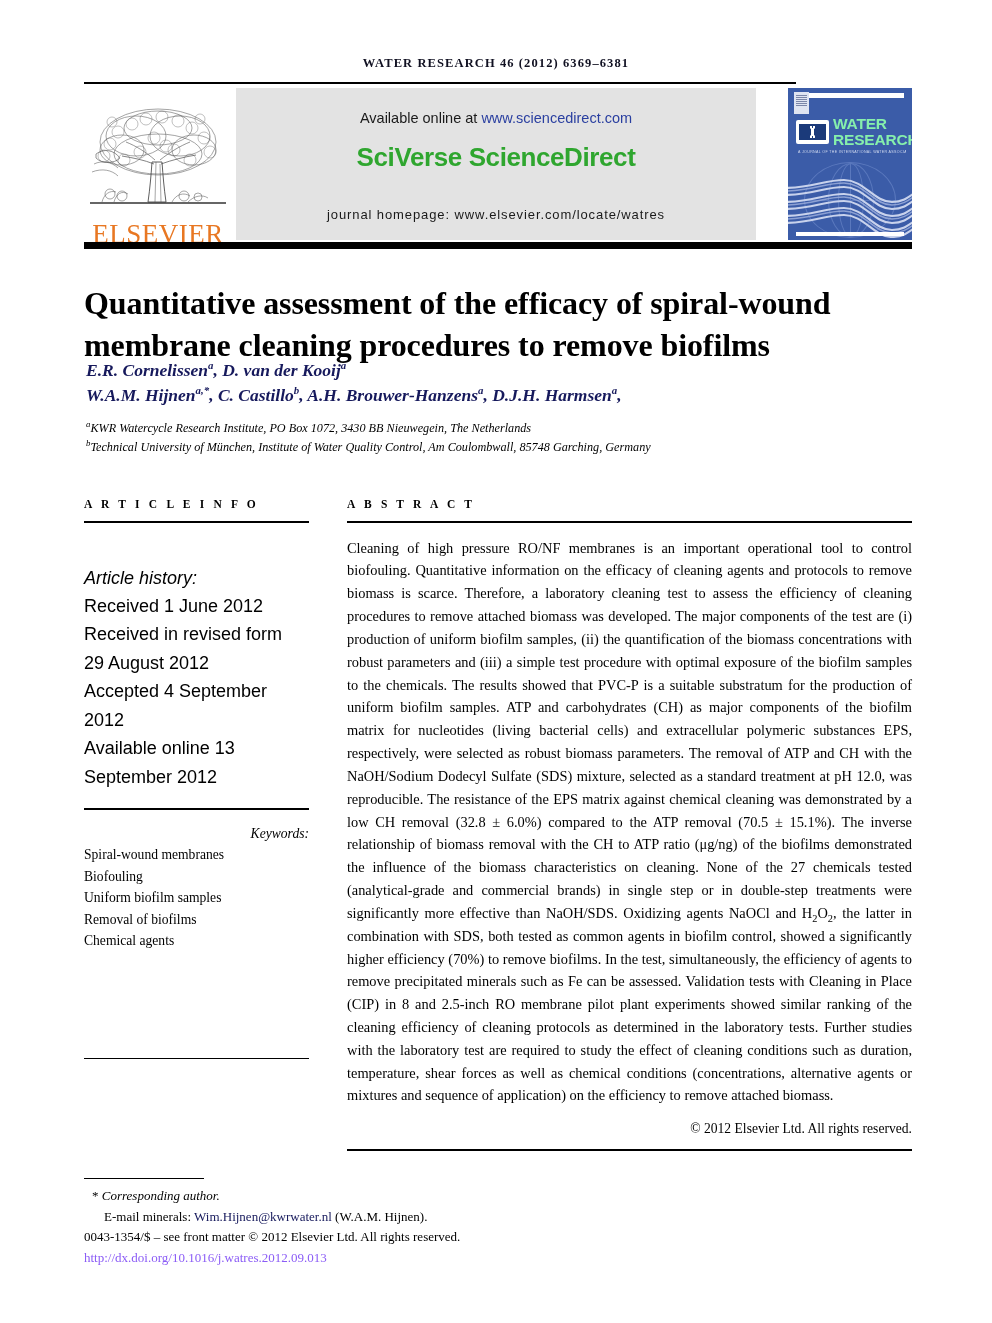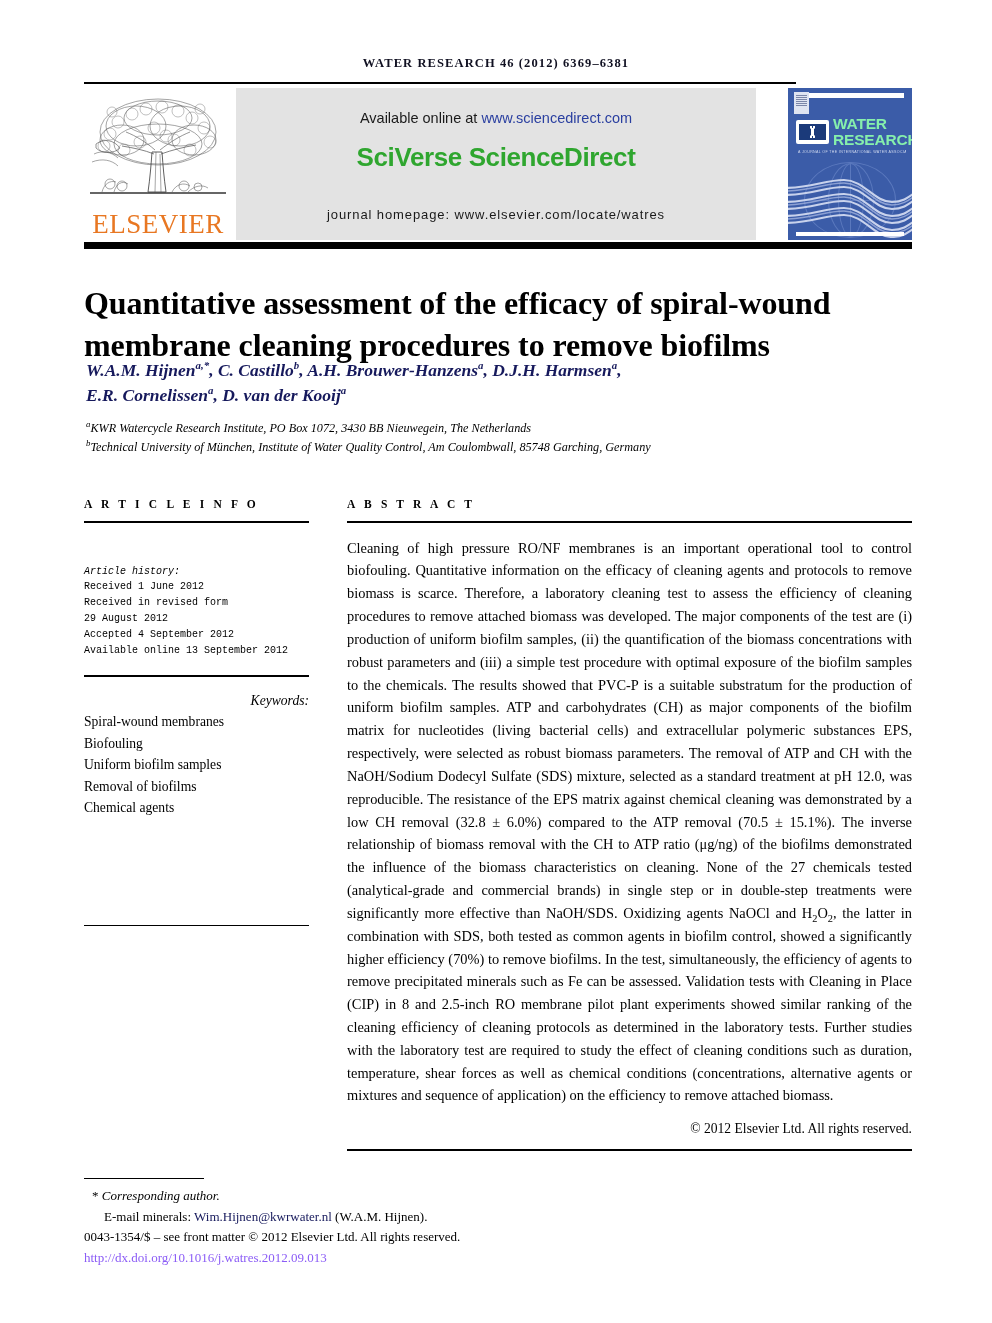--- a/index.html
+++ b/index.html
@@ -45,21 +45,21 @@
     background: #000;
   }
   .header-band {
     position: absolute;
     left: 84px; top: 88px;
     width: 828px;
     height: 152px;
   }
   .elsevier-logo {
     position: absolute;
-    left: 0; top: 2px;
+    left: 0; top: 12px;
     width: 148px;
     height: 152px;
   }
   .tree-box {
     position: absolute;
     left: 4px; top: 2px;
     width: 140px; height: 116px;
     overflow: hidden;
   }
   .elsevier-word {
@@ -303,22 +303,22 @@
     letter-spacing: 3.2px;
     color: #000;
     margin: 0 0 11px 0;
   }
   .hr {
     height: 1.6px;
     background: #000;
     margin: 0 0 14px 0;
   }
   .hist-block {
-    font-family: Liberation Mono, monospace;
-    font-size: 10px;
+    font-family: Liberation Sans, sans-serif;
+    font-size: 18px;
     line-height: 1.58;
     margin-top: 41px;
   }
   .hist-block .lbl { font-style: italic; }
   .kw-block {
     font-family: "Liberation Serif", serif;
     font-size: 13.6px;
     line-height: 1.58;
   }
   .kw-block .lbl { font-style: italic; text-align: right; }
@@ -499,22 +499,22 @@
         </svg>
       </div>
       <div class="cover-bot-strip"></div>
     </div>
   </div>
 
   <div class="rule-thick"></div>
 
   <h1 class="art-title">Quantitative assessment of the efficacy of spiral-wound membrane cleaning procedures to remove biofilms</h1>
   <div class="authors">
+    <div>E.R. Cornelissen<sup>a</sup>, D. van der Kooij<sup>a</sup></div>
     <div>W.A.M. Hijnen<sup>a,*</sup>, C. Castillo<sup>b</sup>, A.H. Brouwer-Hanzens<sup>a</sup>, D.J.H. Harmsen<sup>a</sup>,</div>
-    <div>E.R. Cornelissen<sup>a</sup>, D. van der Kooij<sup>a</sup></div>
   </div>
   <div class="affiliations">
     <div><sup>a</sup>KWR Watercycle Research Institute, PO Box 1072, 3430 BB Nieuwegein, The Netherlands</div>
     <div><sup>b</sup>Technical University of München, Institute of Water Quality Control, Am Coulombwall, 85748 Garching, Germany</div>
   </div>
 
   <div class="col-left">
     <div class="sec-head">A R T I C L E  I N F O</div>
     <div class="hr"></div>
     <div class="hist-block">

